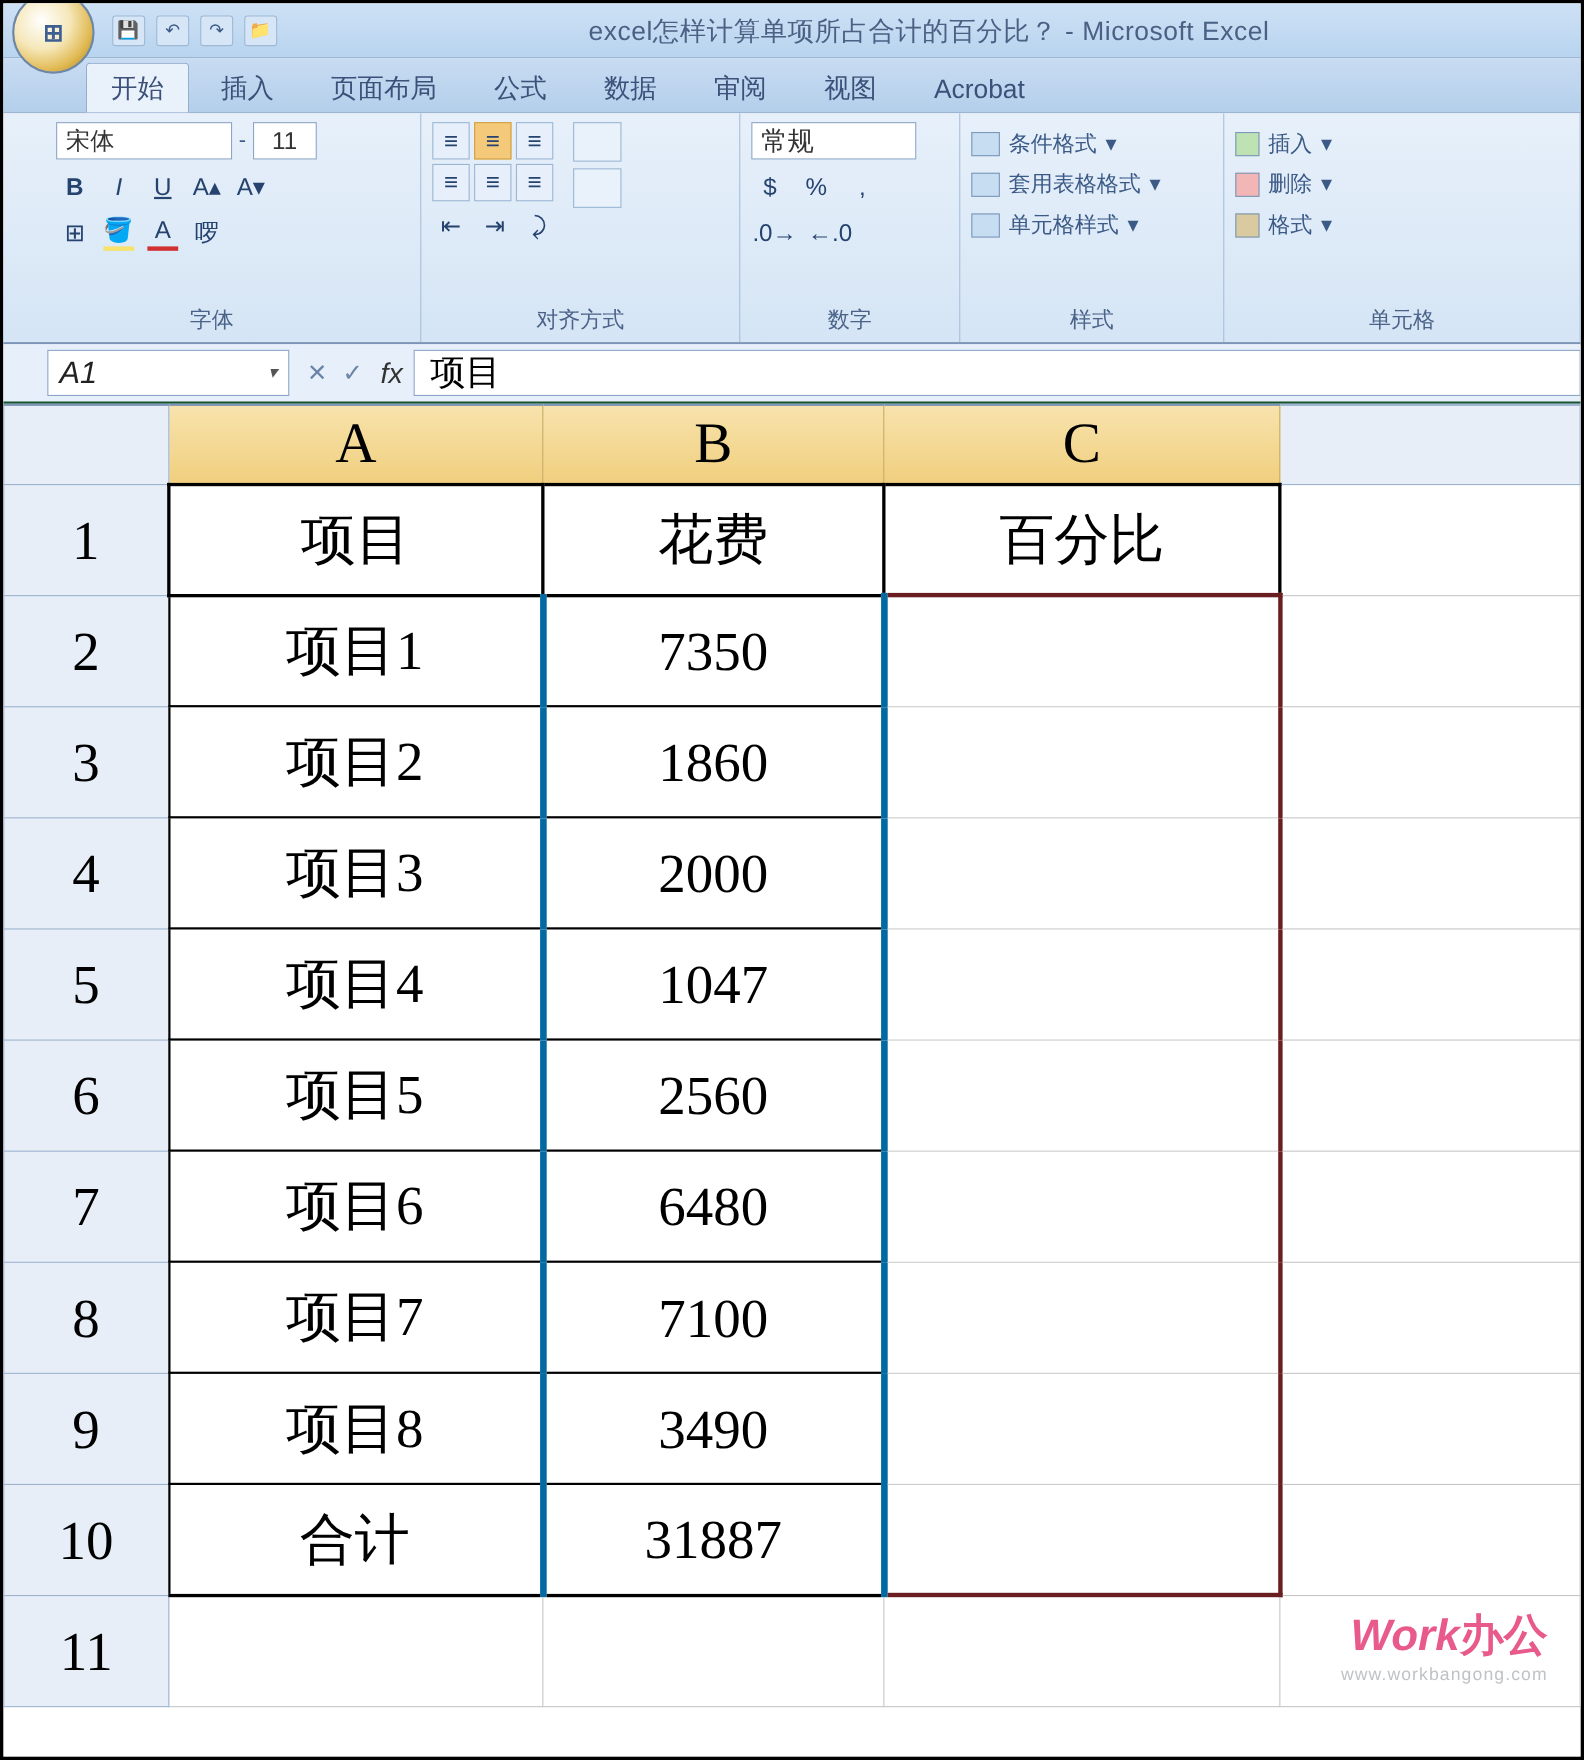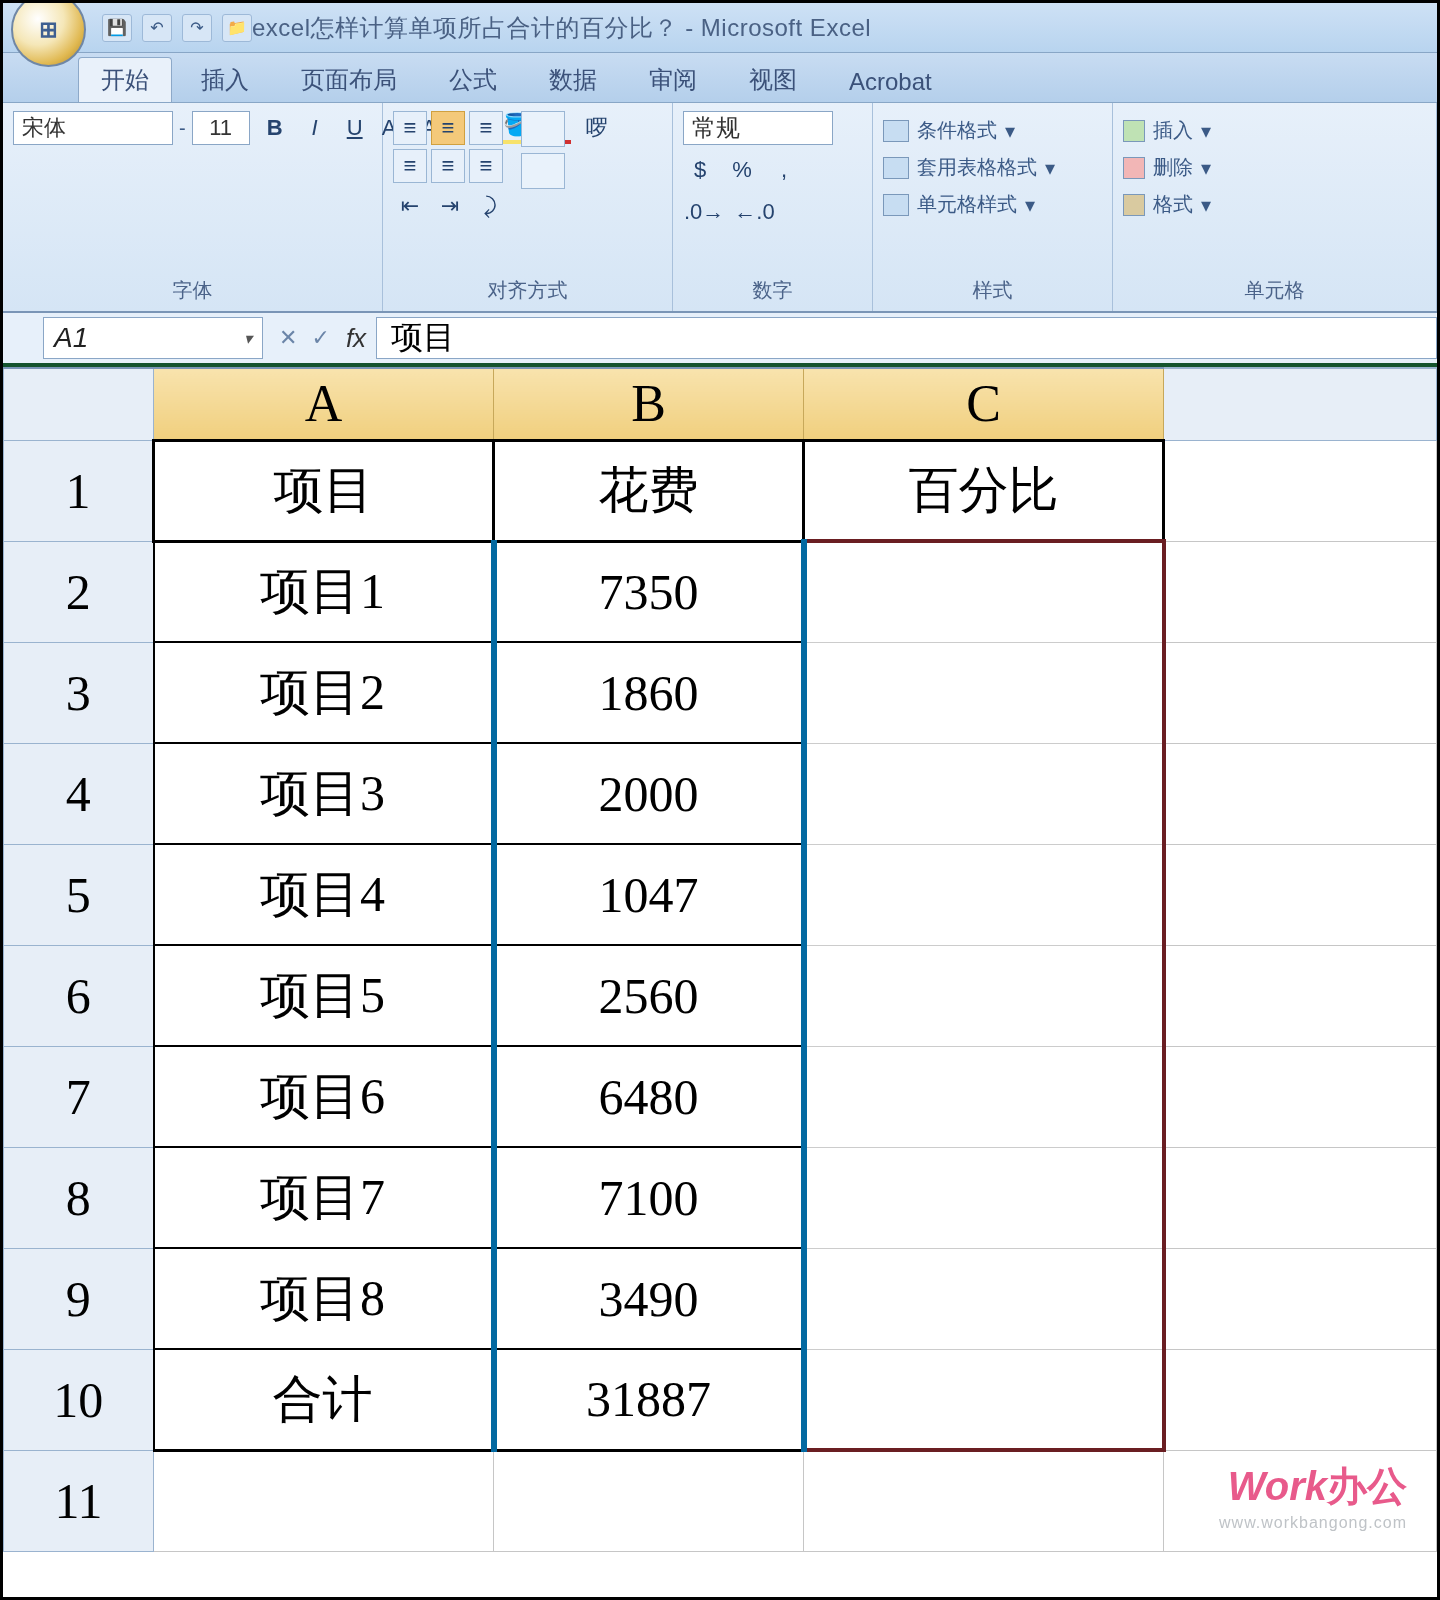--- a/index.html
+++ b/index.html
@@ -40,21 +40,21 @@
     width: 30px; height: 28px;
     background: #d7e6f6;
     border: 1px solid #9db9d8;
     border-radius: 3px;
     display:flex;align-items:center;justify-content:center;
     font-size: 16px;
     color: #3b5a86;
   }
   .title-text {
     flex: 1;
-    text-align: left;
+    text-align: center;
     font-size: 24px;
     color: #4a6184;
     letter-spacing: 0.5px;
     filter: blur(0.3px);
   }
 
   
   .tab-row {
     background: linear-gradient(#c8dcf2, #b4cfeb);
     height: 50px;
@@ -121,21 +121,21 @@
     content:"";position:absolute;top:-6px;left:10px;width:26px;height:12px;
     background:#c7b88e;border:1px solid #8a7a4a;border-radius:3px;
   }
   .mini-col { display:flex;flex-direction:column;gap:8px; padding-top:4px;}
   .mini-btn { width:26px;height:26px;color:#3b5a86;font-size:18px;display:flex;align-items:center;justify-content:center;}
   .cut-icon::before{content:"✂";}
   .copy-icon::before{content:"⧉";}
   .brush-icon::before{content:"✎";color:#c89a3a;}
 
   .font-box {
-    display:flex;flex-direction:row;gap:8px;
+    display:flex;flex-direction:column;gap:8px;margin-left:38px;
   }
   .font-row{display:flex;gap:6px;align-items:center;}
   .combo {
     background:#fff;border:1px solid #8aa6c6;height:34px;
     display:flex;align-items:center;padding:0 8px;font-size:22px;color:#333;
     filter: blur(0.3px);
   }
   .combo.name{width:160px;}
   .combo.size{width:58px;justify-content:center;}
   .fmt-btn{
@@ -169,21 +169,21 @@
 
   .cell-col{display:flex;flex-direction:column;gap:10px;padding-top:6px;}
   .cell-item{display:flex;align-items:center;gap:8px;font-size:20px;color:#3b5a86;filter:blur(0.4px);}
   .cell-item .ic{width:22px;height:22px;border:1px solid #7a98ba;}
   .ic.ins{background:#bfe2b4;}
   .ic.del{background:#f2b6b6;}
   .ic.fmt{background:#d9caa0;}
 
   
   .formula-bar{
-    height:54px;background:#e7f0fa;border-bottom:4px solid #14532d;
+    height:54px;background:#e7f0fa;border-bottom:2px solid #14532d;
     display:flex;align-items:center;
   }
   .name-box{
     width:220px;height:42px;background:#fff;border:1px solid #8aa6c6;
     margin-left:40px;display:flex;align-items:center;justify-content:space-between;
     padding:0 10px;font-size:28px;font-style:italic;color:#222;
   }
   .name-box .dd{font-size:16px;color:#555;}
   .fx-btns{display:flex;gap:14px;margin:0 16px;color:#6b85a8;font-size:22px;}
   .fx-label{font-style:italic;font-size:26px;color:#333;margin-right:10px;}

